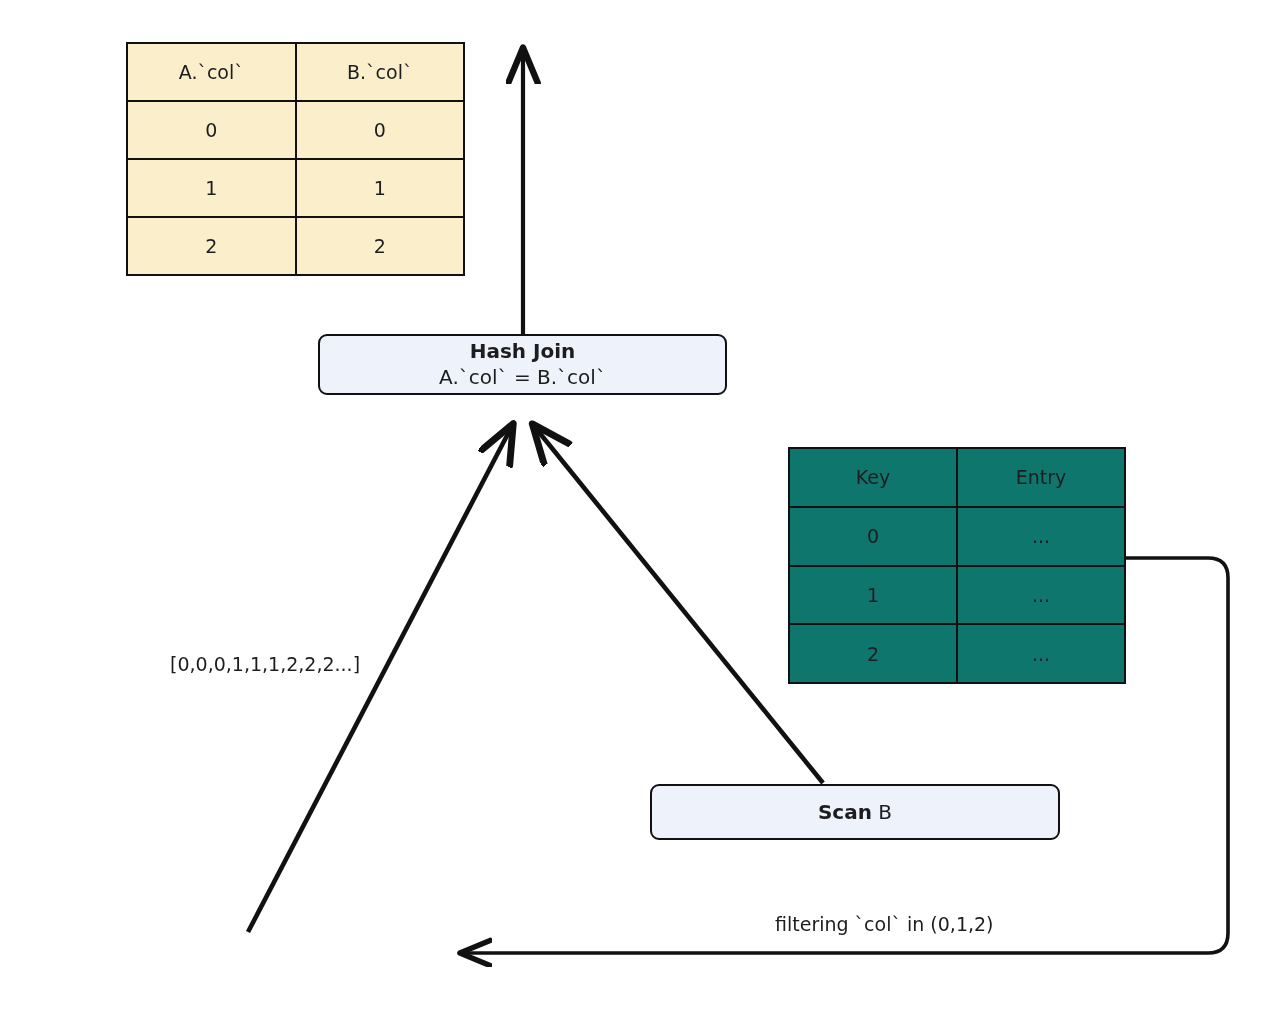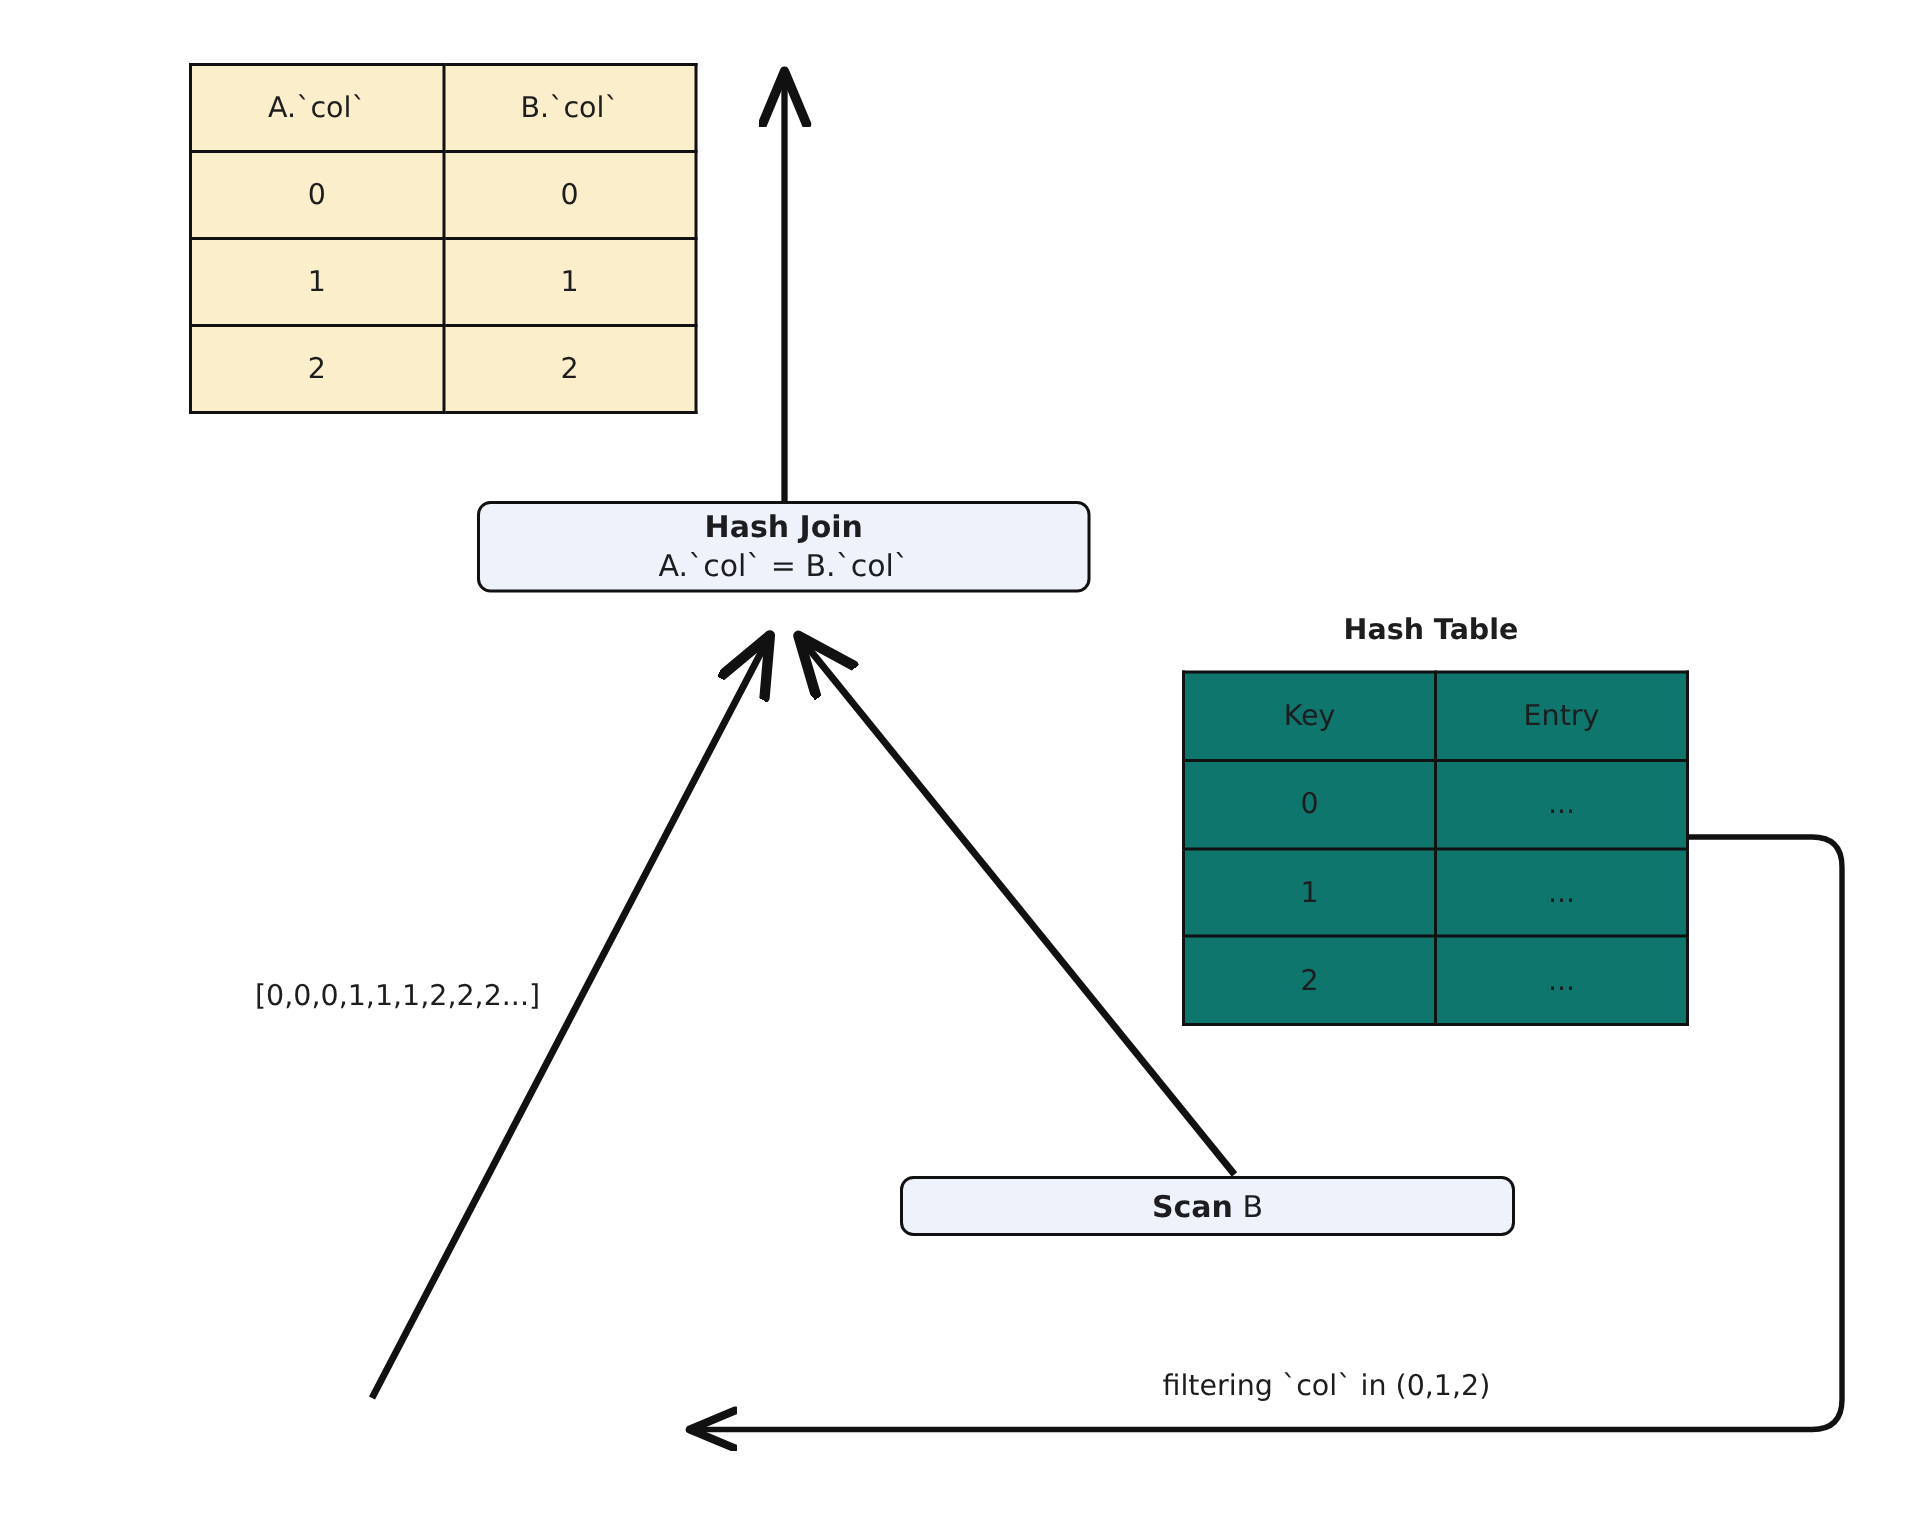--- a/index.html
+++ b/index.html
@@ -112,24 +112,24 @@
     line-height: 1.3;
     white-space: nowrap;
   }
   #node-hash-join {
     left: 318px;
     top: 334px;
     width: 409px;
     height: 61px;
   }
   #node-scan-b {
-    left: 600px;
+    left: 650px;
     top: 784px;
     width: 410px;
-    height: 40px;
+    height: 56px;
   }
   #node-scan-a {
     left: 36px;
     top: 930px;
     width: 412px;
     height: 57px;
   }
 
   
   .edge-label {
@@ -192,21 +192,20 @@
         <td>1</td>
         <td>1</td>
       </tr>
       <tr>
         <td>2</td>
         <td>2</td>
       </tr>
     </tbody>
   </table>
 
-  <div id="hash-table-caption" class="tbl-caption">Hash Table</div>
 
   <table id="hash-table" class="dtable">
     <tbody>
       <tr>
         <td>Key</td>
         <td>Entry</td>
       </tr>
       <tr>
         <td>0</td>
         <td>...</td>

